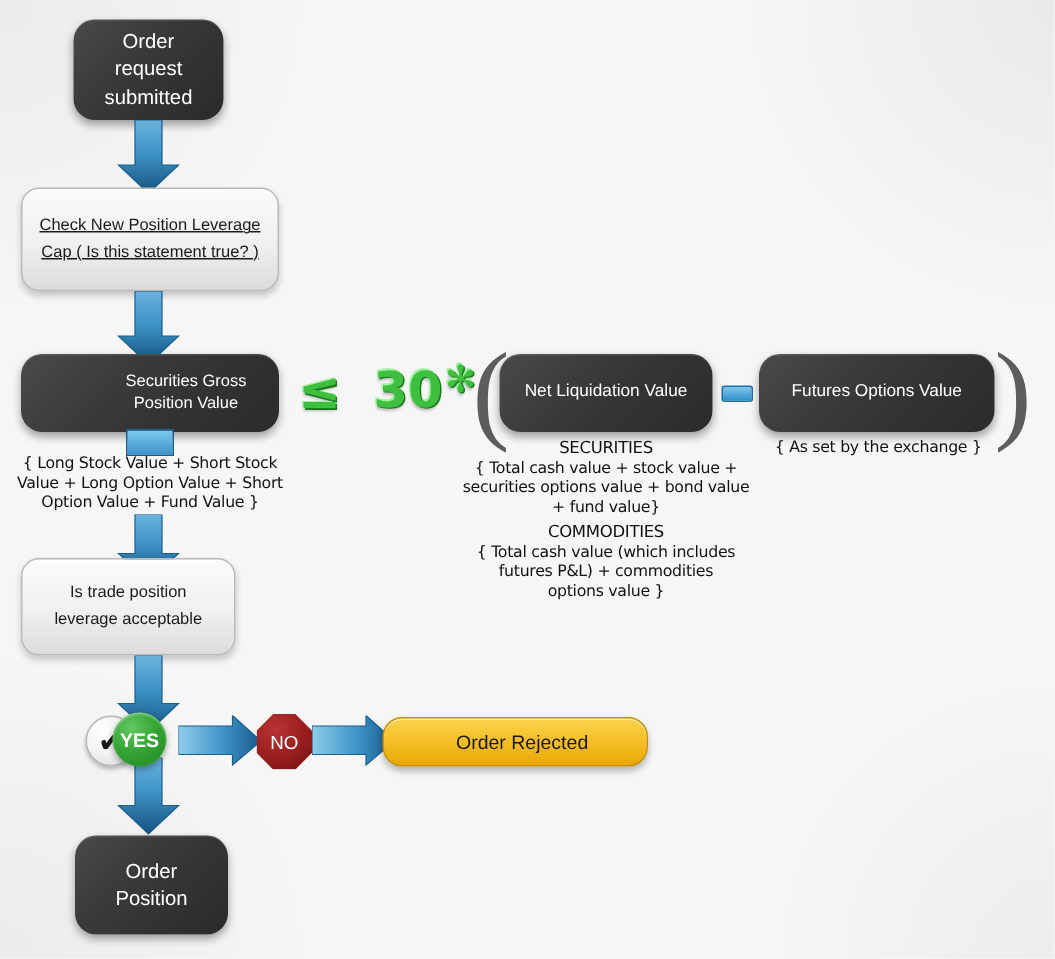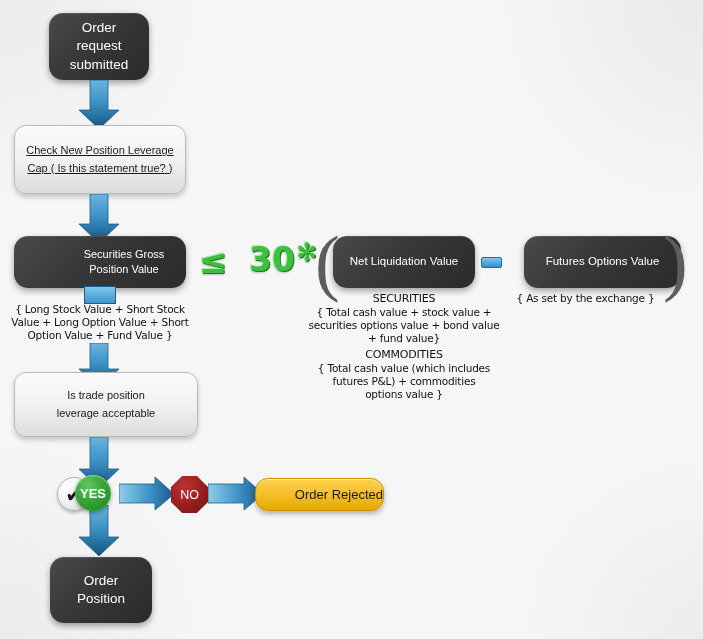--- a/index.html
+++ b/index.html
@@ -124,22 +124,23 @@
   }
 
   
   .pill{
     position:absolute;
     border-radius:13px;
     background:linear-gradient(180deg,#fbd34d 0%,#f6c02a 45%,#e8a806 100%);
     border:1px solid #c98f05;
     box-shadow:0 3px 5px rgba(0,0,0,0.28), inset 0 1px 0 rgba(255,255,255,0.6);
     color:#1a1a1a;
-    display:flex;align-items:center;justify-content:flex-end;
+    display:flex;align-items:center;justify-content:flex-start;
     z-index:2;
+    padding-left:48px;
   }
 </style>
 </head>
 <body>
 
 <div id="canvas">
 
   <div class="darkbox" style="left:49px;top:13px;width:100px;height:67px;font-size:13.5px;">
     <span class="txt">
       <span>Order request</span><br>
@@ -188,21 +189,21 @@
 
   <div class="paren" style="left:315px;top:222px;width:22px;height:80px;font-size:74px;line-height:80px;text-align:center;">(</div>
 
   <div class="darkbox" style="left:333px;top:236px;width:142px;height:52px;font-size:11.5px;">
     <span class="txt">Net Liquidation Value</span>
   </div>
 
   <div class="minus-sign" style="left:481px;top:257px;width:19px;height:9px;"></div>
   <span class="abs" style="left:481px;top:257px;width:19px;height:9px;font-size:0;color:transparent;overflow:hidden;">−</span>
 
-  <div class="darkbox" style="left:506px;top:236px;width:157px;height:52px;font-size:11.5px;margin-left:18px;">
+  <div class="darkbox" style="left:506px;top:236px;width:157px;height:52px;font-size:11.5px;">
     <span class="txt">Futures Options Value</span>
   </div>
 
   <div class="paren" style="left:663px;top:222px;width:22px;height:80px;font-size:74px;line-height:80px;text-align:center;">)</div>
 
   <div class="abs" style="left:84px;top:286px;width:30px;height:16px;
               background:linear-gradient(180deg,#7ec8ef 0%,#3d93c8 100%);border:1px solid #1b5f8c;"></div>
 
   <div class="caption" style="left:4px;top:303px;width:192px;font-size:10.5px;">
     <span>{ Long Stock Value + Short Stock</span><br>
@@ -236,21 +237,21 @@
     <defs>
       <linearGradient id="agd3" x1="0" y1="0" x2="0" y2="1">
         <stop offset="0%" stop-color="#6cb3dd"></stop>
           <stop offset="45%" stop-color="#3d93c8"></stop>
           <stop offset="100%" stop-color="#15527d"></stop>
       </linearGradient>
     </defs>
     <path d="M12 0 H30 V26 H41 L21 44 L1 26 H12 Z" fill="url(#agd3)" stroke="#1b5f8c" stroke-width="0.8"></path>
   </svg>
 
-  <div class="lightbox" style="left:14px;top:372px;width:184px;height:65px;font-size:11px;">
+  <div class="lightbox" style="left:14px;top:372px;width:143px;height:65px;font-size:11px;">
     <span class="txt">
       <span>Is trade position</span><br>
       <span>leverage acceptable</span>
     </span>
   </div>
 
   <svg class="arrow-down" style="left:78px;top:437px;" width="42" height="52" viewBox="0 0 42 52">
     <defs>
       <linearGradient id="agd4" x1="0" y1="0" x2="0" y2="1">
         <stop offset="0%" stop-color="#6cb3dd"></stop>

